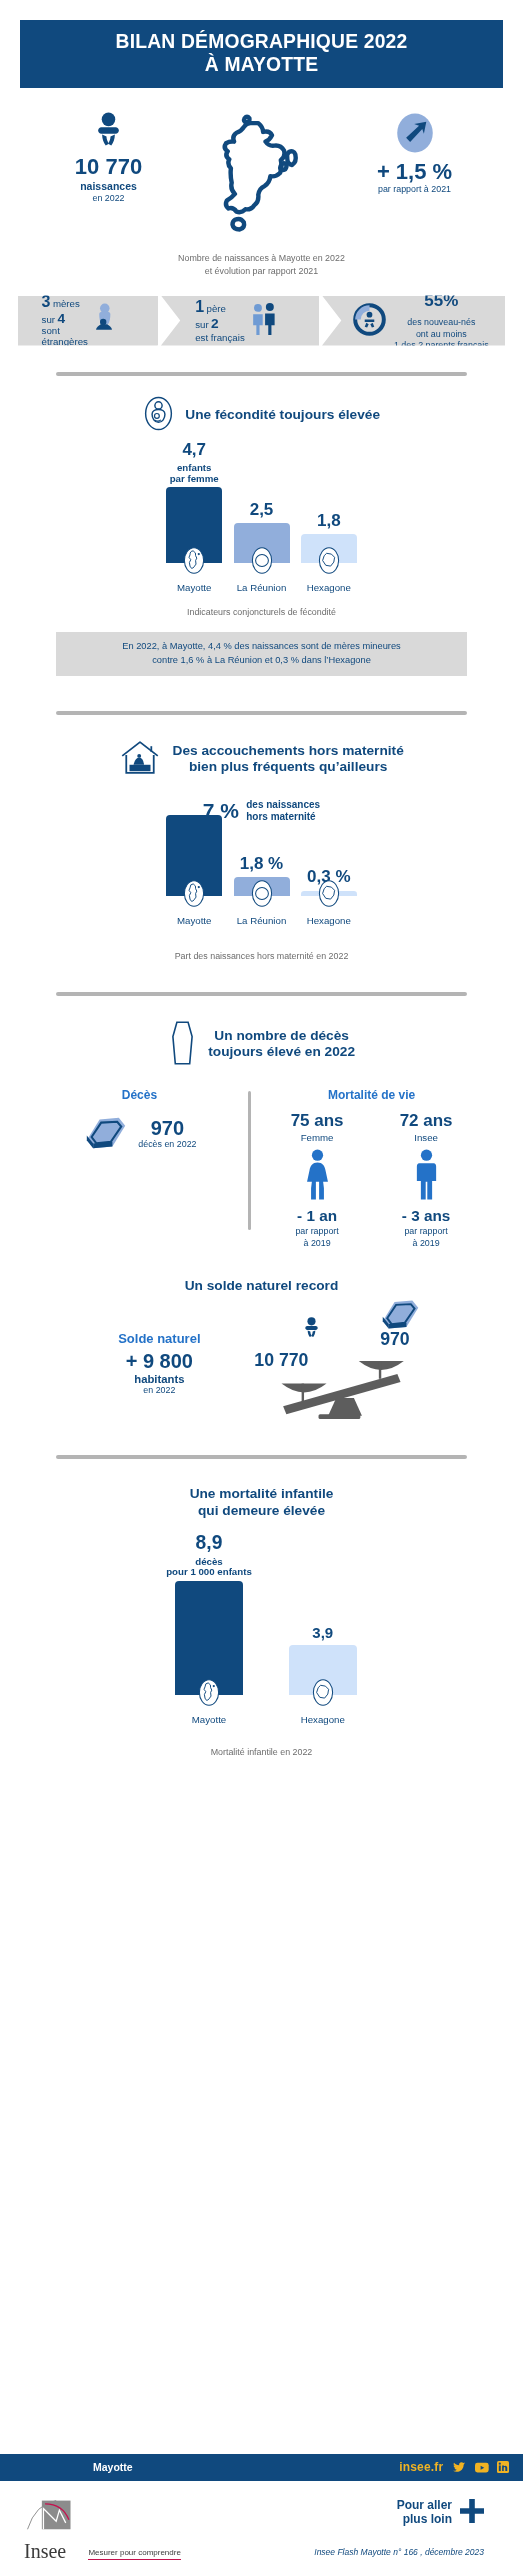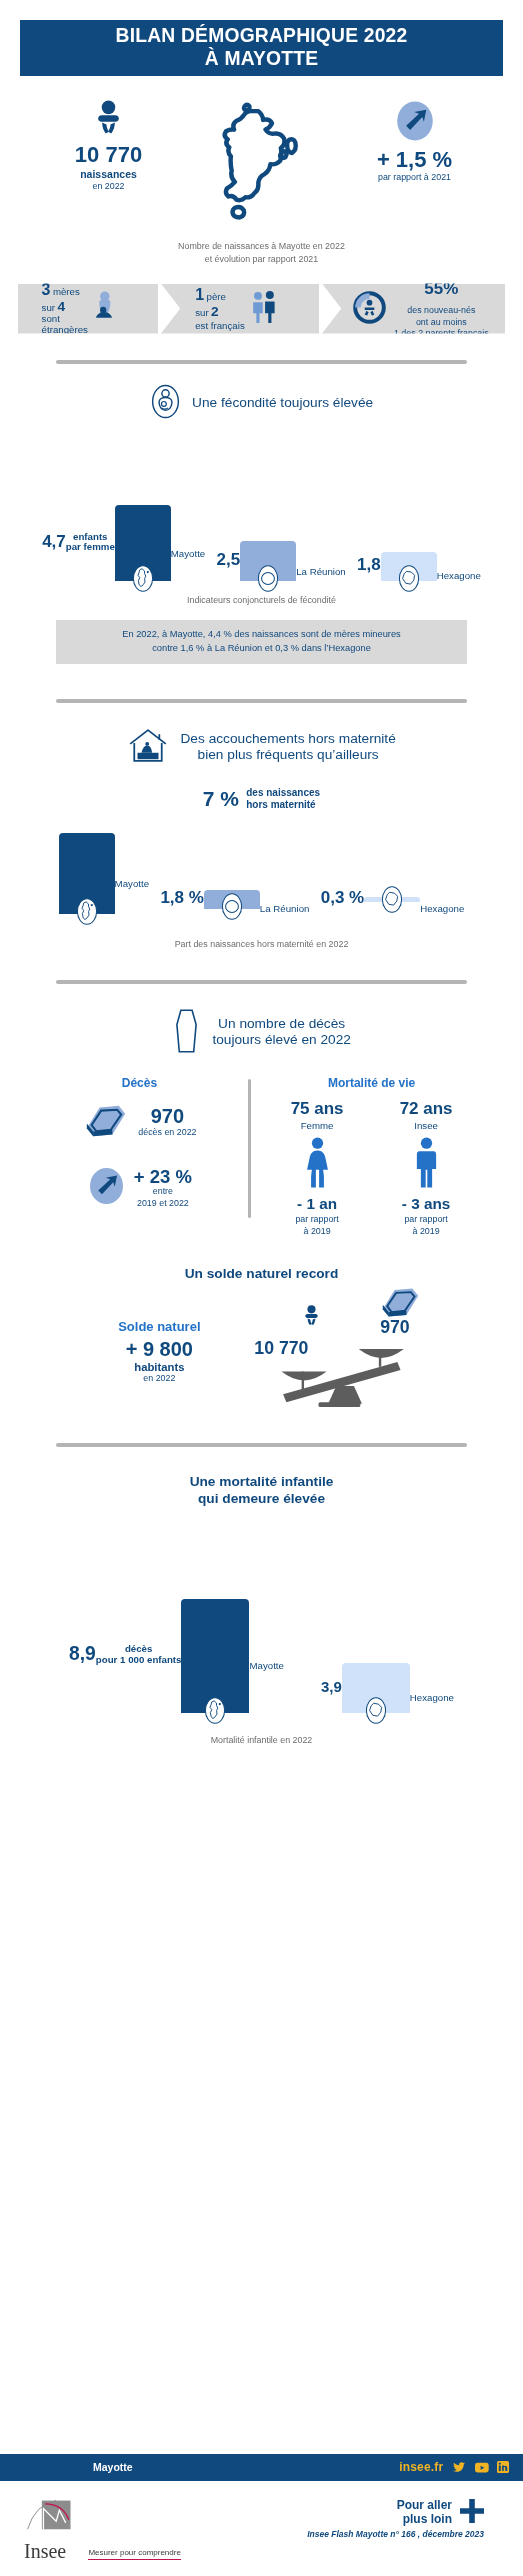--- a/index.html
+++ b/index.html
@@ -20,21 +20,21 @@
     width: 411px;
     height: 4px;
     background: #b4b4b4;
     border-radius: 2.4px;
     margin: 0 auto;
   }
 
   
   .header {
     margin: 20px 20px 8px 20px;
-    height: 56px;
+    height: 68px;
     background: #10497e;
     display: flex;
     align-items: center;
     justify-content: center;
   }
   .header h1 {
     color: #fff;
     font-size: 19.3px;
     font-weight: bold;
     line-height: 1.18;
@@ -118,35 +118,35 @@
   
   .sec-head {
     display: flex;
     align-items: center;
     justify-content: center;
     gap: 11.3px;
     margin-top: 19.3px;
   }
   .sec-head h2 {
     font-size: 13.7px;
-    font-weight: normal;
+    font-weight: bold;
     line-height: 1.18;
     color: #10497e;
   }
   .sec-head.stack h2 { text-align: center; }
 
   
   .chart {
     position: relative;
     margin: 0 auto;
     display: flex;
     align-items: flex-end;
     justify-content: center;
   }
-  .bar-col { display: flex; flex-direction: row; align-items: center; }
+  .bar-col { display: flex; flex-direction: column; align-items: center; }
   .bar-val {
     font-size: 17px; font-weight: bold; color:#10497e;
     margin-bottom: 3.2px; white-space: nowrap;
   }
   .bar-sub { font-size: 9.7px; font-weight: bold; line-height: 1.1; text-align:center; margin-bottom:2.4px;}
   .bar {
     border-radius: 4px 4px 0 0;
     position: relative;
   }
   .bar-flag {
@@ -228,21 +228,21 @@
 
   .footer-low {
     position:absolute; left:0; right:0;
     display:flex; align-items:flex-start;
   }
   .logo-block { margin-left: 24px; display:flex; align-items:flex-end; gap:6.4px;}
   .logo-tag { font-size: 8px; color:#3b3b3b; border-bottom: 1.2px solid #c5114e; padding-bottom:1.6px; }
   .pal { margin-left:auto; margin-right: 39px; text-align:right; }
   .pal-row { display:flex; align-items:center; justify-content:flex-end; gap:8px;}
   .pal-txt { font-size: 12px; font-weight:bold; line-height:1.1; text-align:right; color:#10497e;}
-  .pal-ref { font-size: 8.5px; font-style: italic; color:#10497e; margin-top:3px;font-weight:bold;}
+  .pal-ref { font-size: 8.5px; font-style: italic; color:#10497e; margin-top:21px;}
 </style>
 </head>
 <body>
 
 <div class="header">
   <h1>
     <span>BILAN DÉMOGRAPHIQUE 2022</span><br>
     <span>À MAYOTTE</span>
   </h1>
 </div>
@@ -531,33 +531,20 @@
         <svg width="48" height="40" viewBox="0 0 60 50" aria-hidden="true">
           <path d="M6 34 L22 8 L46 6 L54 16 L38 42 L14 44 Z" fill="#91aedb"></path>
           <path d="M6 34 L14 44 L14 38 L6 28 Z" fill="#10497e"></path>
           <path d="M14 44 L38 42 L38 36 L14 38 Z" fill="#10497e"></path>
           <path d="M12 30 L24 12 L44 11 L49 17 L36 36 L18 38 Z" fill="none" stroke="#10497e" stroke-width="2.6"></path>
         </svg>
       </span>
       <div>
         <div class="d-num">970</div>
         <div class="d-cap">décès en 2022</div>
-      </div>
-    </div>
-    <div class="d-row" style="margin-top:22.5px">
-      <span>
-        <svg width="39" height="40" viewBox="0 0 52 52" aria-hidden="true">
-          <ellipse cx="26" cy="26" rx="22" ry="24" fill="#91aedb"></ellipse>
-          <path d="M15 32 L31 17 L25 15 L40 12 L37 27 L35 21 L20 37 Z" fill="#10497e"></path>
-        </svg>
-      </span>
-      <div style="text-align:center">
-        <div class="d-num" style="font-size:18.5px">+ 23 %</div>
-        <div class="d-cap">entre</div>
-        <div class="d-cap">2019 et 2022</div>
       </div>
     </div>
   </div>
 
   <div class="d-sep"></div>
 
   <div class="d-right">
     <div class="sub-head center">Mortalité de vie</div>
     <div class="life-cols" style="margin-top:9.7px">
       <div class="life-col">

